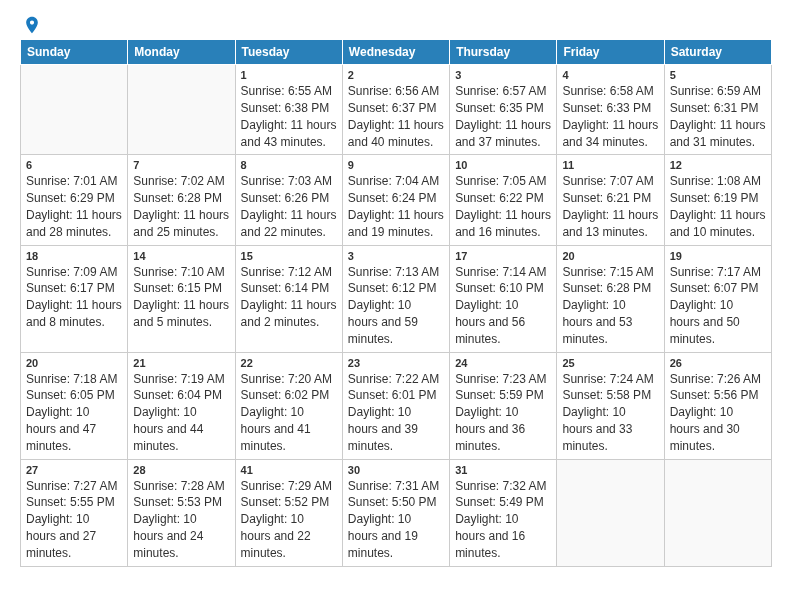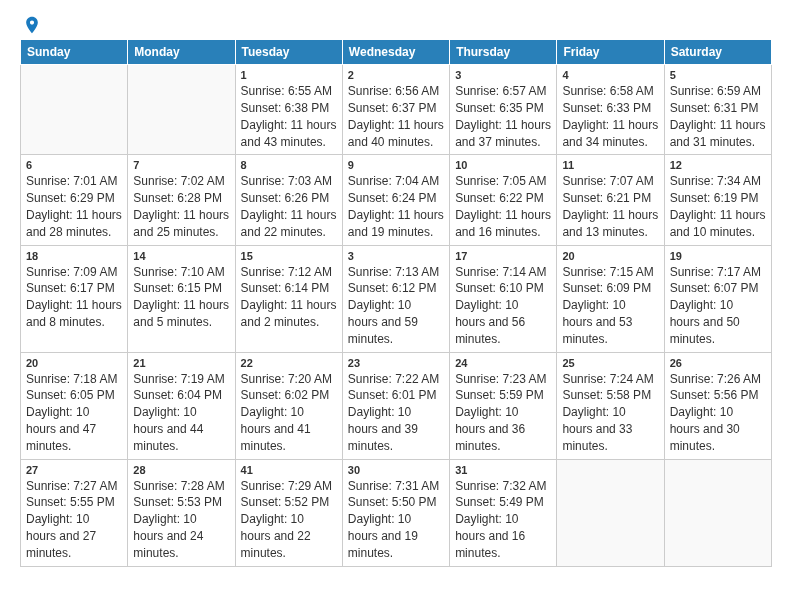--- a/index.html
+++ b/index.html
@@ -207,21 +207,21 @@
           </td>
           <td>
             <div class="day-num">11</div>
             <div class="cell-text">Sunrise: 7:07 AM
 Sunset: 6:21 PM
 Daylight: 11 hours
 and 13 minutes.</div>
           </td>
           <td>
             <div class="day-num">12</div>
-            <div class="cell-text">Sunrise: 7:34 AM
+            <div class="cell-text">Sunrise: 1:08 AM
 Sunset: 6:19 PM
 Daylight: 11 hours
 and 10 minutes.</div>
           </td>
         </tr>
         <tr class="week-row">
           <td>
             <div class="day-num">18</div>
             <div class="cell-text">Sunrise: 7:09 AM
 Sunset: 6:17 PM
@@ -252,21 +252,21 @@
           <td>
             <div class="day-num">17</div>
             <div class="cell-text">Sunrise: 7:14 AM
 Sunset: 6:10 PM
 Daylight: 10 hours
 and 56 minutes.</div>
           </td>
           <td>
             <div class="day-num">20</div>
             <div class="cell-text">Sunrise: 7:15 AM
-Sunset: 6:09 PM
+Sunset: 6:28 PM
 Daylight: 10 hours
 and 53 minutes.</div>
           </td>
           <td>
             <div class="day-num">19</div>
             <div class="cell-text">Sunrise: 7:17 AM
 Sunset: 6:07 PM
 Daylight: 10 hours
 and 50 minutes.</div>
           </td>

